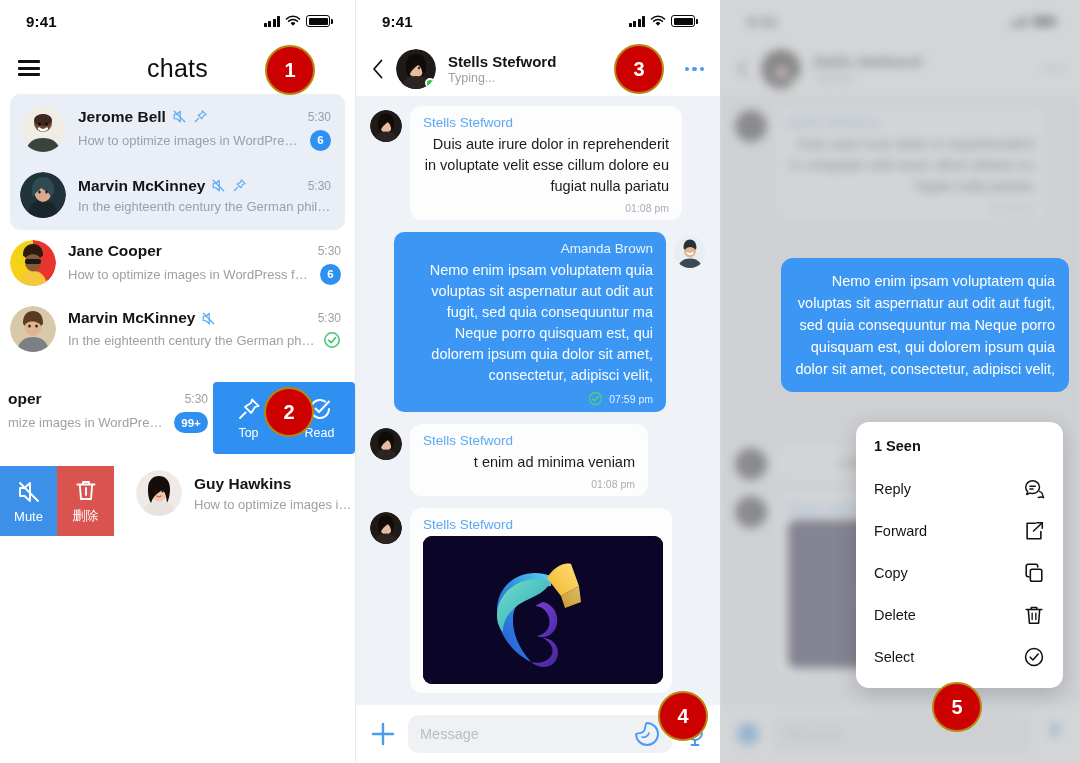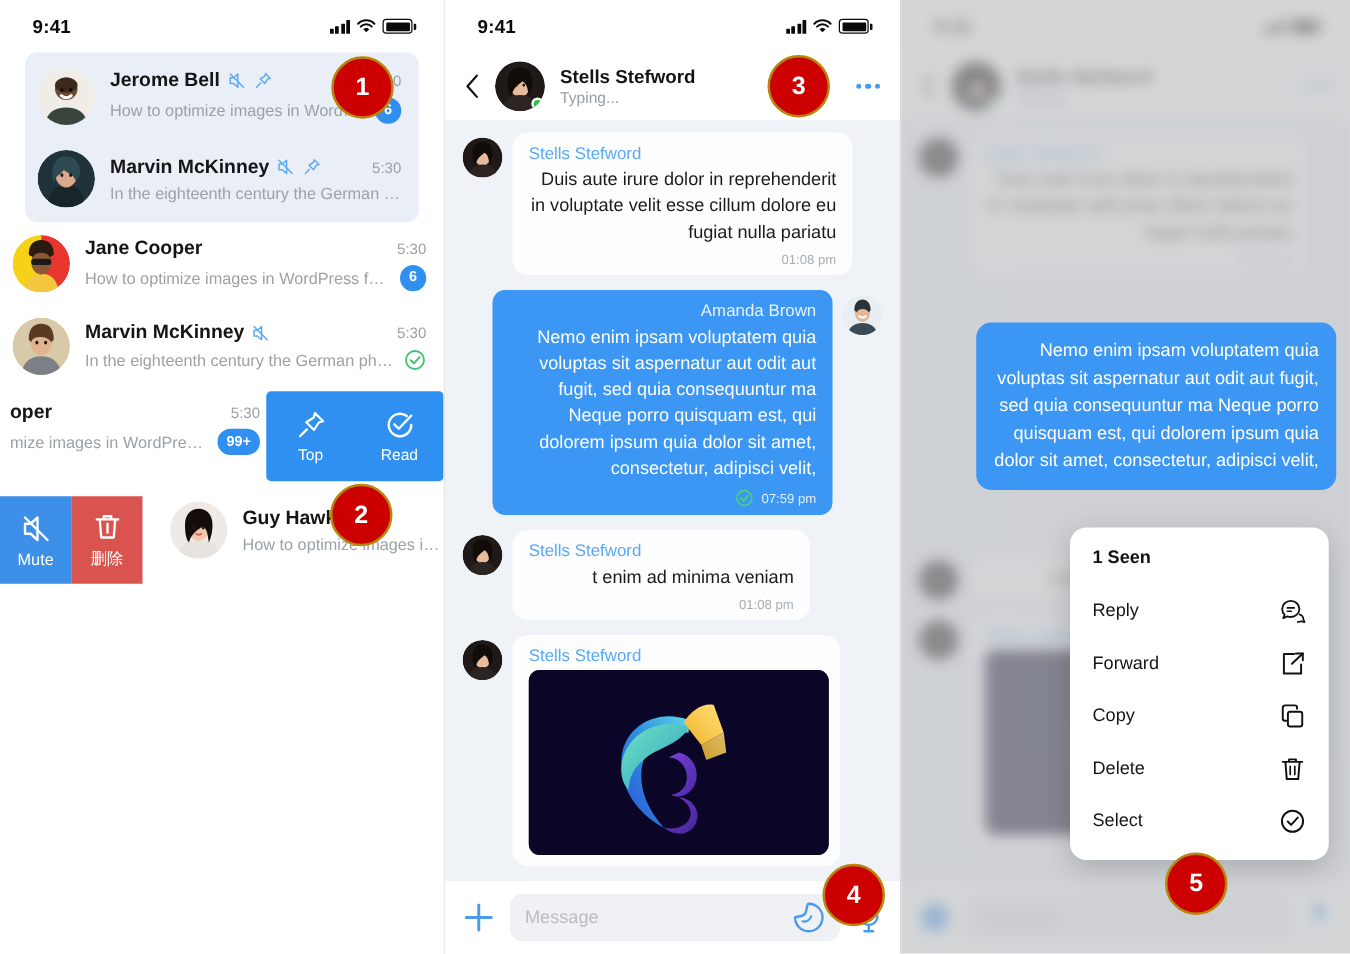--- a/index.html
+++ b/index.html
@@ -38,21 +38,21 @@
   .hamburger span { display: block; height: 3px; background: #111; border-radius: 1px; }
   .hamburger span:nth-child(1){ width: 100%; }
   .hamburger span:nth-child(2){ width: 100%; }
   .hamburger span:nth-child(3){ width: 100%; }
   .chats-title {
     position: absolute; left: 0; right: 0; text-align: center;
     font-size: 25px; font-weight: 500; color: #0d0d0d; letter-spacing: .2px;
   }
 
   
-  .chat-group-highlight { background: #e9eef7; border-radius: 10px; margin: 0 20px; padding: 2px 0; }
+  .chat-group-highlight { background: #e9eef7; border-radius: 10px; margin: 0 10px; padding: 2px 0; }
   .chat-row { display: flex; align-items: center; padding: 10px 14px 10px 10px; gap: 12px; position: relative; }
   .avatar { width: 46px; height: 46px; border-radius: 50%; flex: 0 0 46px; overflow: hidden; position: relative; }
   .avatar svg { display: block; width: 100%; height: 100%; }
   .chat-main { flex: 1; min-width: 0; }
   .chat-line1 { display: flex; align-items: center; gap: 6px; }
   .chat-name { font-size: 15.5px; font-weight: bold; color: #151515; white-space: nowrap; }
   .chat-line1 .meta { margin-left: auto; font-size: 12px; color: #9aa0a6; white-space: nowrap; }
   .chat-line2 { display: flex; align-items: center; gap: 8px; margin-top: 4px; }
   .chat-preview {
     flex: 1; min-width: 0; font-size: 13px; color: #9ba1a6;
@@ -181,20 +181,28 @@
         </svg>
         <div style="display:flex;align-items:center">
           <div class="batt">
               <b></b>
             </div>
             <div class="batt-cap"></div>
         </div>
       </div>
     </div>
 
+    <div class="chats-header">
+      <div class="hamburger">
+        <span></span>
+          <span></span>
+          <span></span>
+      </div>
+      <div class="chats-title">chats</div>
+    </div>
 
     <div class="chat-group-highlight">
 
       <div class="chat-row">
         <div class="avatar">
           <svg viewBox="0 0 46 46">
               <circle cx="23" cy="23" r="23" fill="#f0ece6"></circle>
             <circle cx="23" cy="17" r="9" fill="#6b4a35"></circle>
             <ellipse cx="23" cy="14" rx="9" ry="6" fill="#3d2a1e"></ellipse>
             <path d="M6 46c1-10 8-14 17-14s16 4 17 14z" fill="#39453c"></path>
@@ -300,21 +308,21 @@
         <div class="chat-line2">
           <span class="chat-preview">In the eighteenth century the German philos...</span>
           <svg class="check-ic" viewBox="0 0 20 20">
             <circle cx="10" cy="10" r="8" fill="none" stroke="#3ec46d" stroke-width="1.6"></circle>
             <path d="M6.2 10.3 9 13l5-5.6" fill="none" stroke="#3ec46d" stroke-width="1.8" stroke-linecap="round" stroke-linejoin="round"></path>
           </svg>
         </div>
       </div>
     </div>
 
-    <div class="swiped-row" style="margin-top:3px;">
+    <div class="swiped-row" style="margin-top:20px;">
       <div class="swiped-content">
         <div class="chat-line1" style="padding-left:90px;">
           <span class="chat-name">oper</span>
           <span class="meta" style="padding-right:10px">5:30</span>
         </div>
         <div class="chat-line2" style="padding-left:90px;">
           <span class="chat-preview">mize images in WordPress...</span>
           <span class="unread wide" style="margin-right:10px">99+</span>
         </div>
       </div>

